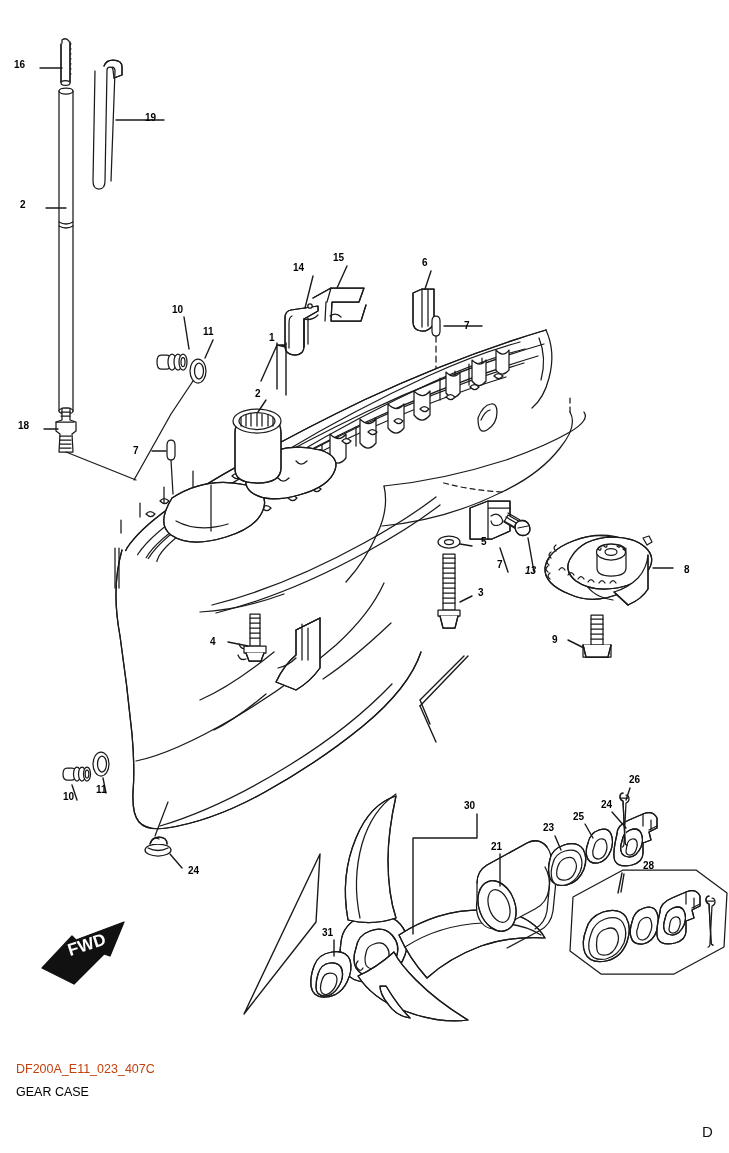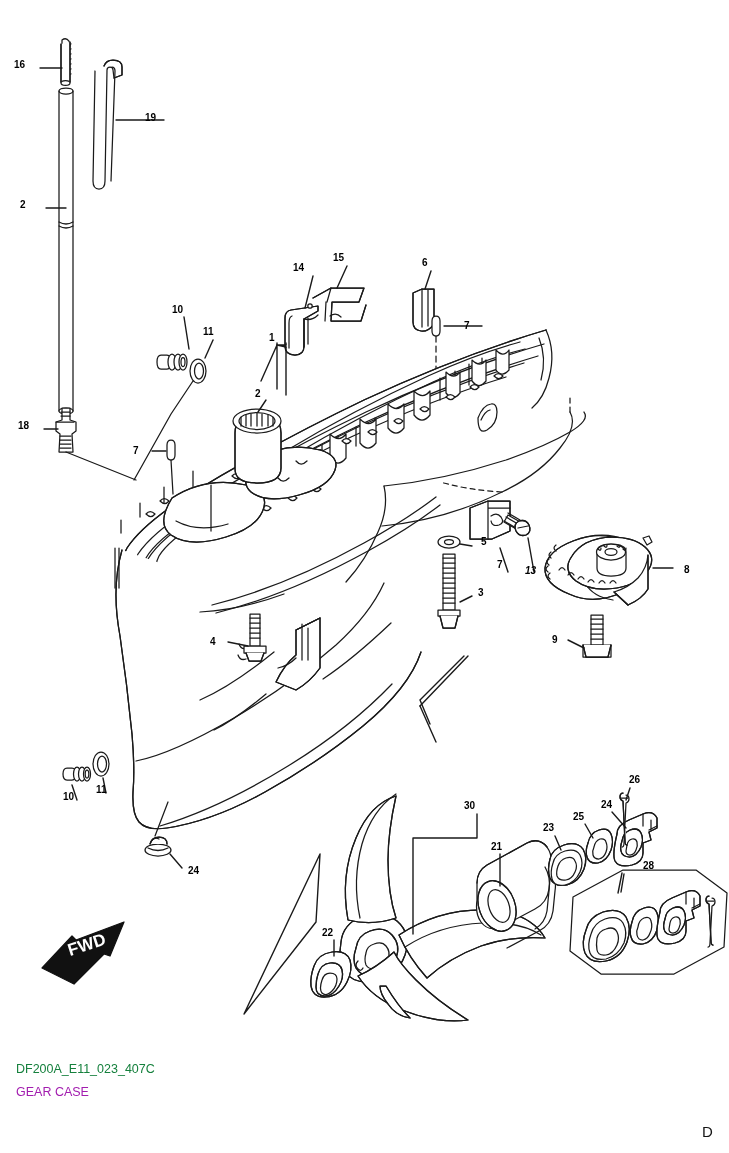--- a/index.html
+++ b/index.html
@@ -4,22 +4,22 @@
 <style>
   html,body{margin:0;padding:0;background:#ffffff;}
   body{
     width:729px;height:1153px;position:relative;overflow:hidden;
     font-family:"Liberation Sans", sans-serif;color:#1a1a1a;
   }
   #stage{position:absolute;left:0;top:0;width:729px;height:1153px;}
   #diagram{position:absolute;left:0;top:0;width:729px;height:1153px;}
   .txt{position:absolute;white-space:pre;}
   #fig-title{left:16px;top:6px;font-size:30px;font-weight:400;letter-spacing:0.5px;color:#111;}
-  #foot-code{left:16px;top:1062px;font-size:12.5px;color:#15803d;}
-  #foot-name{left:16px;top:1085px;font-size:12.5px;color:#a21caf;}
+  #foot-code{left:16px;top:1062px;font-size:12.5px;color:#c2410c;}
+  #foot-name{left:16px;top:1085px;font-size:12.5px;color:#000000;}
   #page-letter{left:702px;top:1123px;font-size:15px;color:#141414;}
   .callout{
     position:absolute;font-size:10px;font-weight:bold;color:#000;
     white-space:pre;line-height:1;
   }
 </style>
 </head>
 <body>
 
 <div id="stage">
@@ -464,21 +464,21 @@
       <div class="callout" style="left: 497px; top: 560px;">7</div>
       <div class="callout" style="left: 525px; top: 566px; font-style: italic;">13</div>
       <div class="callout" style="left: 293px; top: 263px;">14</div>
       <div class="callout" style="left: 333px; top: 253px;">15</div>
       <div class="callout" style="left: 14px; top: 60px;">16</div>
       <div class="callout" style="left: 20px; top: 200px;">2</div>
       <div class="callout" style="left: 18px; top: 421px;">18</div>
       <div class="callout" style="left: 145px; top: 113px;">19</div>
       <div class="callout" style="left: 464px; top: 801px;">30</div>
       <div class="callout" style="left: 491px; top: 842px;">21</div>
-      <div class="callout" style="left: 322px; top: 928px;">22</div>
+      <div class="callout" style="left: 322px; top: 928px;">31</div>
       <div class="callout" style="left: 543px; top: 823px;">23</div>
       <div class="callout" style="left: 601px; top: 800px;">24</div>
       <div class="callout" style="left: 573px; top: 812px;">25</div>
       <div class="callout" style="left: 629px; top: 775px;">26</div>
       <div class="callout" style="left: 188px; top: 866px;">24</div>
       <div class="callout" style="left: 643px; top: 861px;">28</div>
     </div>
 
   <div class="txt" id="foot-code">DF200A_E11_023_407C</div>
   <div class="txt" id="foot-name">GEAR CASE</div>

